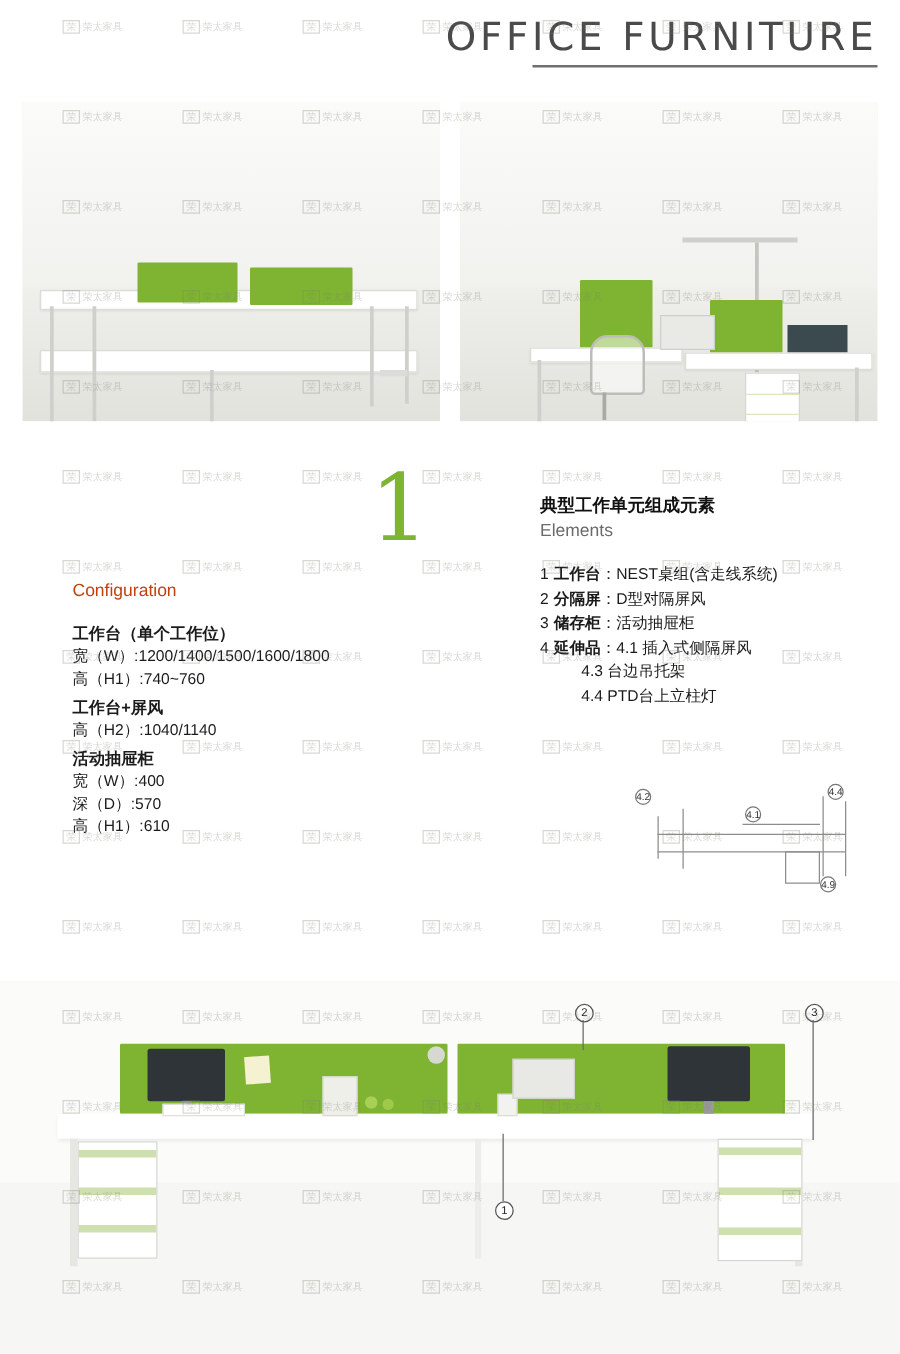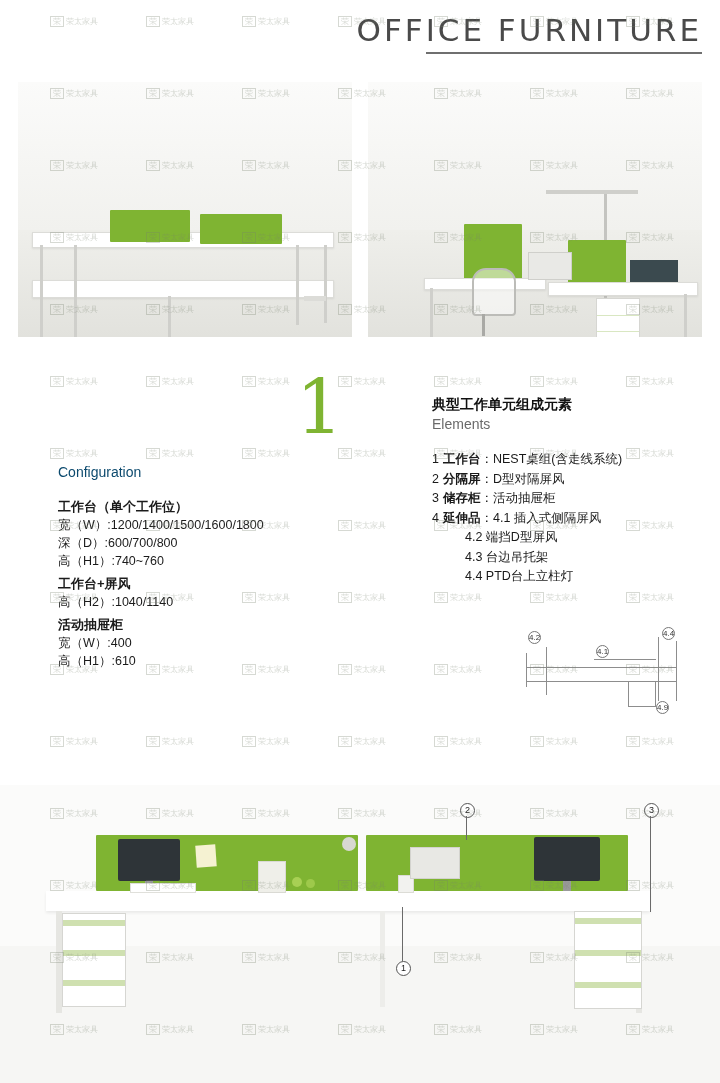--- a/index.html
+++ b/index.html
@@ -120,21 +120,21 @@
     position: absolute;
     left: 58px; top: 86px;
     font-size: 13.5px;
     font-weight: bold;
     color: #222;
   }
   .typical-sub-en {
     position: absolute;
     left: 58px; top: 106px;
     font-size: 14px;
-    color: #0c4a6e;
+    color: #c2410c;
   }
 
   .spec-block {
     position: absolute;
     left: 58px; top: 140px;
     width: 250px;
     font-size: 12.5px;
     line-height: 18px;
     color: #1b1b1b;
   }
@@ -310,63 +310,62 @@
 </div>
 
 <div class="mid">
 
   <div class="big-number">1</div>
   <div class="typical-sub-en">Configuration</div>
 
   <div class="spec-block">
     <div class="spec-h">工作台（单个工作位）</div>
     <div class="spec-l">宽（W）:1200/1400/1500/1600/1800</div>
-    <div class="spec-l">深（D）:600/700/800</div>
     <div class="spec-l">高（H1）:740~760</div>
     <div class="spec-h">工作台+屏风</div>
     <div class="spec-l">高（H2）:1040/1140</div>
     <div class="spec-h">活动抽屉柜</div>
     <div class="spec-l">宽（W）:400</div>
+    <div class="spec-l">深（D）:570</div>
     <div class="spec-l">高（H1）:610</div>
   </div>
 
   <div class="elements">
     <div class="elements-cn">典型工作单元组成元素</div>
     <div class="elements-en">Elements</div>
 
     <div class="elements-list">
       <div class="el-row">
         <span class="el-num">1</span><span class="el-key">工作台</span>：<span>NEST桌组(含走线系统)</span>
       </div>
       <div class="el-row">
         <span class="el-num">2</span><span class="el-key">分隔屏</span>：<span>D型对隔屏风</span>
       </div>
       <div class="el-row">
         <span class="el-num">3</span><span class="el-key">储存柜</span>：<span>活动抽屉柜</span>
       </div>
       <div class="el-row">
         <span class="el-num">4</span><span class="el-key">延伸品</span>：<span>4.1 插入式侧隔屏风</span>
       </div>
-      <div class="el-row el-sub">4.2 端挡D型屏风</div>
       <div class="el-row el-sub">4.3 台边吊托架</div>
       <div class="el-row el-sub">4.4 PTD台上立柱灯</div>
     </div>
   </div>
 
   <div class="sketch">
     <div class="sk-line" style="left:18px; top:44px; width:150px; height:1px;"></div>
     <div class="sk-line" style="left:18px; top:58px; width:150px; height:1px;"></div>
     <div class="sk-line" style="left:18px; top:30px; width:1px; height:34px;"></div>
     <div class="sk-line" style="left:38px; top:24px; width:1px; height:48px;"></div>
     <div class="sk-line" style="left:150px; top:14px; width:1px; height:64px;"></div>
     <div class="sk-line" style="left:168px; top:18px; width:1px; height:60px;"></div>
     <div class="sk-line" style="left:86px; top:36px; width:62px; height:1px;"></div>
     <div class="sk-line" style="left:120px; top:58px; width:26px; height:24px; background:none; border:1px solid #8d8d8d;"></div>
 
-    <div class="sk-call" style="left:20px; top:8px;">4.2</div>
+    <div class="sk-call" style="left:0; top:8px;">4.2</div>
     <div class="sk-call" style="left:88px; top:22px;">4.1</div>
     <div class="sk-call" style="left:154px; top:4px;">4.4</div>
     <div class="sk-call" style="left:148px; top:78px;">4.9</div>
   </div>
 </div>
 
 <div class="bottom-photo">
   <div class="bp-wall"></div>
   <div class="bp-floor"></div>
 

